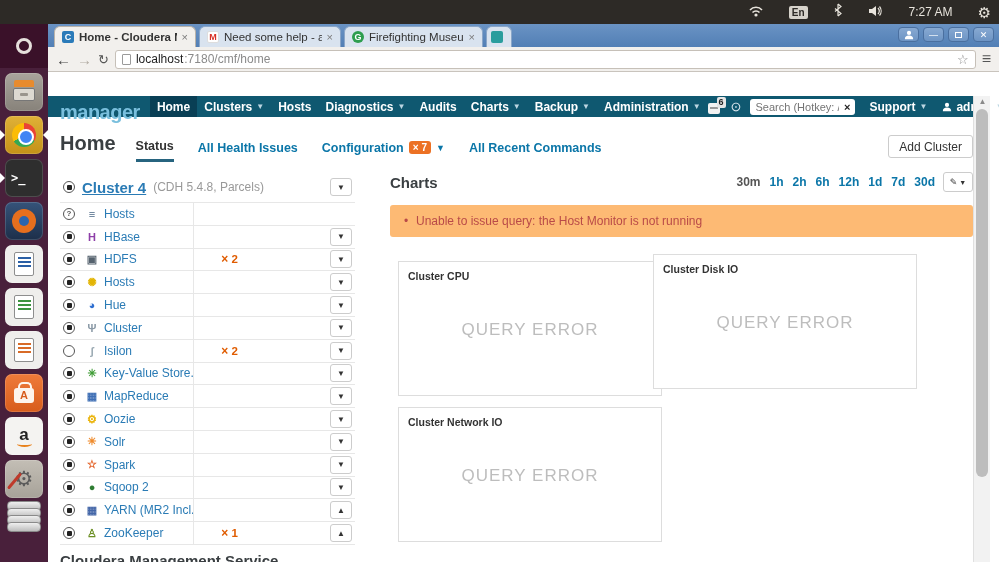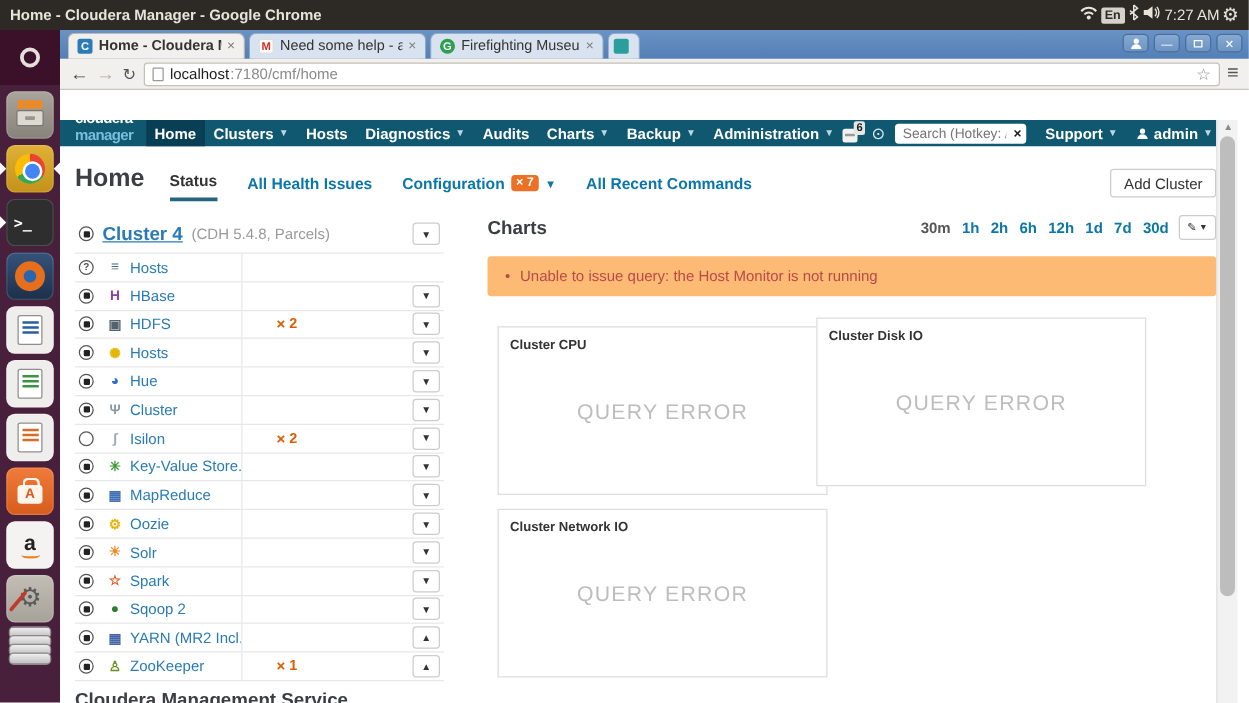--- a/index.html
+++ b/index.html
@@ -1,21 +1,21 @@
 <!DOCTYPE html>
 <html><head>
 <meta charset="utf-8">
 <style>
   * { margin:0; padding:0; box-sizing:border-box; }
   html,body { width:999px; height:562px; overflow:hidden; font-family:"Liberation Sans", sans-serif; background:#fff; }
 
   
   #topbar { position:absolute; left:0; top:0; width:999px; height:24px; background:#2d2a26; display:flex; align-items:center; color:#e8e4dc; }
   #topbar .title { font-size:12px; font-weight:bold; margin-left:8px; }
-  #tray { margin-left:auto; display:flex; align-items:center; gap:2px; padding-right:8px; }
+  #tray { margin-left:auto; display:flex; align-items:center; gap:25px; padding-right:8px; }
   .kbd-ind { background:#d6d2ca; color:#2d2a26; font-size:10px; font-weight:bold; padding:1px 3px; border-radius:2px; }
   .tray-time { font-size:12px; }
   .gear-glyph { font-size:15px; line-height:1; }
 
   
   #launcher { position:absolute; left:0; top:24px; width:48px; height:538px; background:#49203b; display:flex; flex-direction:column; }
   .tile { width:38px; height:38px; border-radius:7px; margin:2.5px auto; position:relative; background:#6b3b55; box-shadow:inset 0 0 0 1px rgba(255,255,255,.15); display:flex; align-items:center; justify-content:center; flex:none; }
   .tile-dash { width:48px; height:44px; border-radius:0; margin:0 0 2px 0; background:#3a1129; box-shadow:none; }
   .u-ring { width:16px; height:16px; border:3px solid #e5e0dc; border-radius:50%; }
   .run-left { position:absolute; left:-5px; top:14px; width:0; height:0; border-top:5px solid transparent; border-bottom:5px solid transparent; border-left:5px solid #fff; }
@@ -73,21 +73,21 @@
   .page-glyph { width:9px; height:11px; border:1px solid #9a9a9a; border-radius:1px; }
   #omnibox .host { color:#1d1d1d; }
   #omnibox .path { color:#8a8a8a; }
   #omnibox .star { margin-left:auto; color:#8a8a8a; font-size:13px; }
   .menu-glyph { font-size:16px; color:#555; font-weight:bold; }
 
   
   #vp { position:absolute; left:0; top:72px; width:951px; height:490px; background:#fff; }
 
   #cmnav { position:absolute; left:0; top:0; width:925px; height:21px; background:#0f5870; display:flex; align-items:center; color:#fff; font-size:12px; }
-  #brand { margin:0 10px 12px 12px; font-size:12px; font-weight:bold; letter-spacing:-.5px; }
+  #brand { margin:0 10px 12px 12px; font-size:20px; font-weight:bold; letter-spacing:-.5px; }
   #brand .b2 { color:#79bfdd; font-weight:bold; }
   .nav-item { padding:0 7px; height:21px; display:flex; align-items:center; gap:4px; font-weight:bold; font-size:12px; white-space:nowrap; }
   .nav-item.active { background:#093f55; }
   .nav-caret { font-size:8px; color:#bcd6e2; }
   #nav-right { margin-left:auto; display:flex; align-items:center; gap:8px; padding-right:10px; }
   .parcel-wrap { position:relative; width:15px; height:14px; }
   .parcel-box { position:absolute; left:0; bottom:0; width:12px; height:11px; background:#f2f2f2; border-radius:2px; }
   .parcel-box::after { content:""; position:absolute; left:2px; top:4px; width:8px; height:2px; background:#9a9a9a; }
   .parcel-badge { position:absolute; right:-3px; top:-3px; background:#e6e6e6; color:#222; font-size:9px; font-weight:bold; padding:0 2px; border-radius:2px; line-height:11px; }
   .cmd-ind { font-size:13px; color:#dfeaf0; }
@@ -148,21 +148,20 @@
 
   
   #sbar { position:absolute; left:925px; top:0; width:17px; height:490px; background:#f2f2f2; border-left:1px solid #e0e0e0; }
   .sb-arrow { position:absolute; left:0; width:17px; height:12px; color:#8a8a8a; font-size:8px; text-align:center; line-height:12px; }
   #sb-thumb { position:absolute; left:2px; top:13px; width:12px; height:368px; background:#bdbdbd; border-radius:6px; }
 </style>
 </head>
 <body>
 
 <div id="topbar">
-  <span class="title">Home - Cloudera Manager - Google Chrome</span>
   <div id="tray">
     <span><svg width="16" height="12">
           <g stroke="#e8e4dc" stroke-width="1.6" fill="none">
             <path d="M2 5 A8 8 0 0 1 14 5"></path>
             <path d="M4.5 7.5 A5 5 0 0 1 11.5 7.5"></path>
           </g>
           <circle cx="8" cy="10" r="1.6" fill="#e8e4dc"></circle>
         </svg></span>
     <span class="kbd-ind">En</span>
     <span><svg width="10" height="14">

